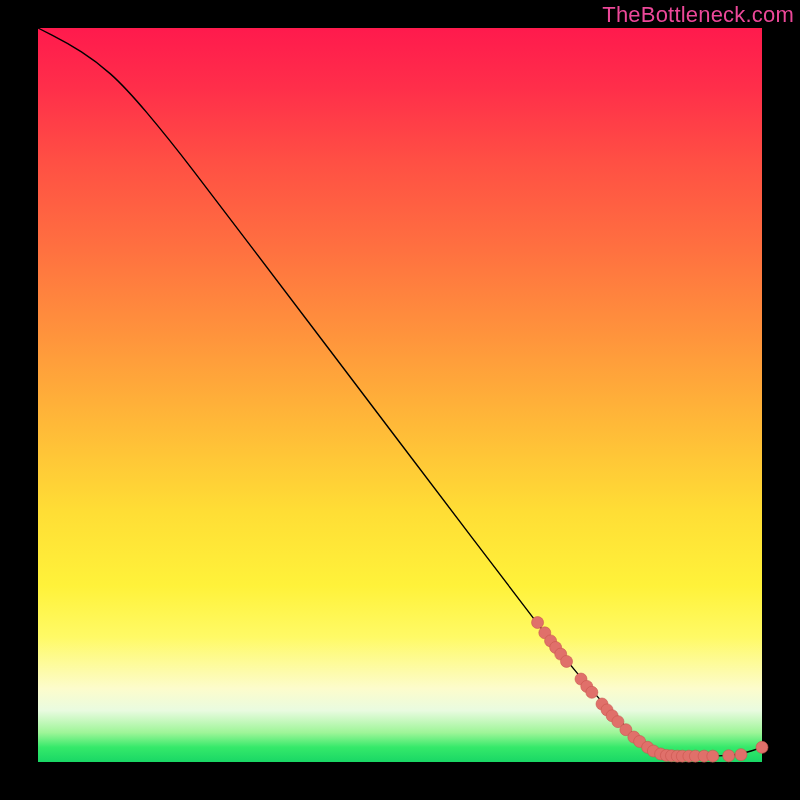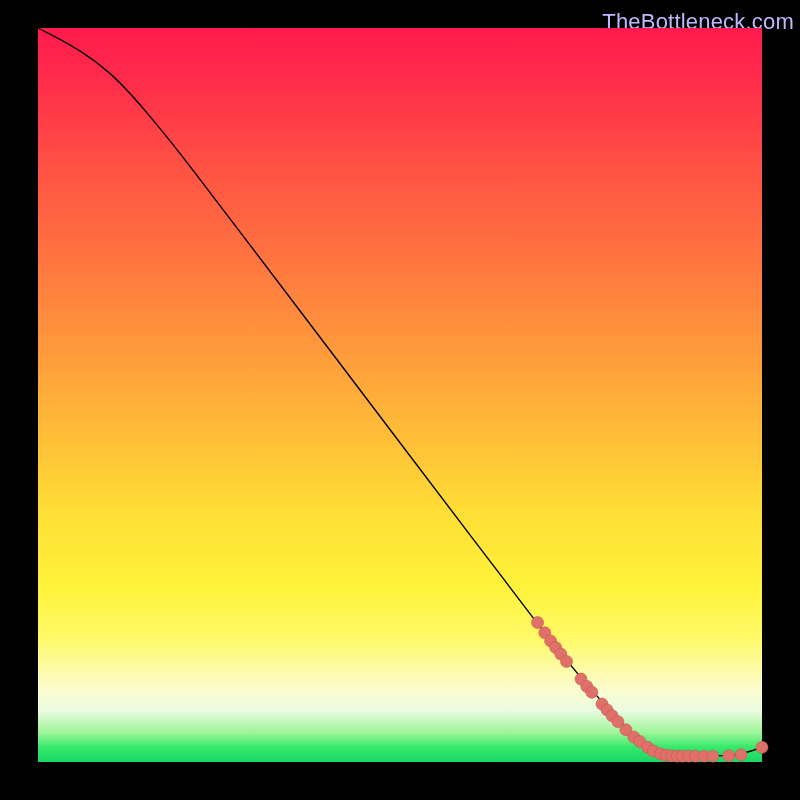--- a/index.html
+++ b/index.html
@@ -12,23 +12,23 @@
     font-family: Arial, Helvetica, sans-serif;
   }
   .frame {
     position: relative;
     width: 800px;
     height: 800px;
     background: #000;
   }
   .watermark {
     position: absolute;
-    top: 9px;
+    top: 2px;
     right: 6px;
-    color: #c4b5fd;
+    color: #ec4899;
     font-size: 22px;
     font-weight: 500;
     letter-spacing: 0.2px;
     user-select: none;
   }
   .plot {
     position: absolute;
     left: 38px;
     top: 28px;
     width: 724px;

